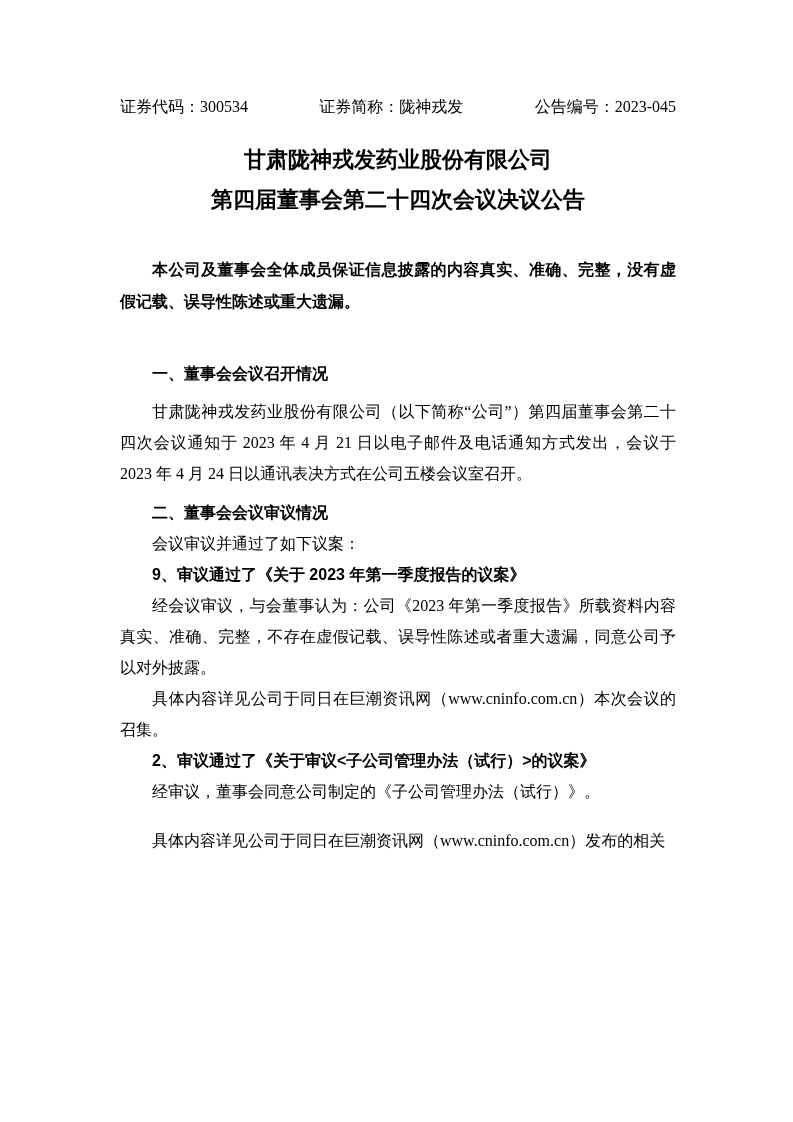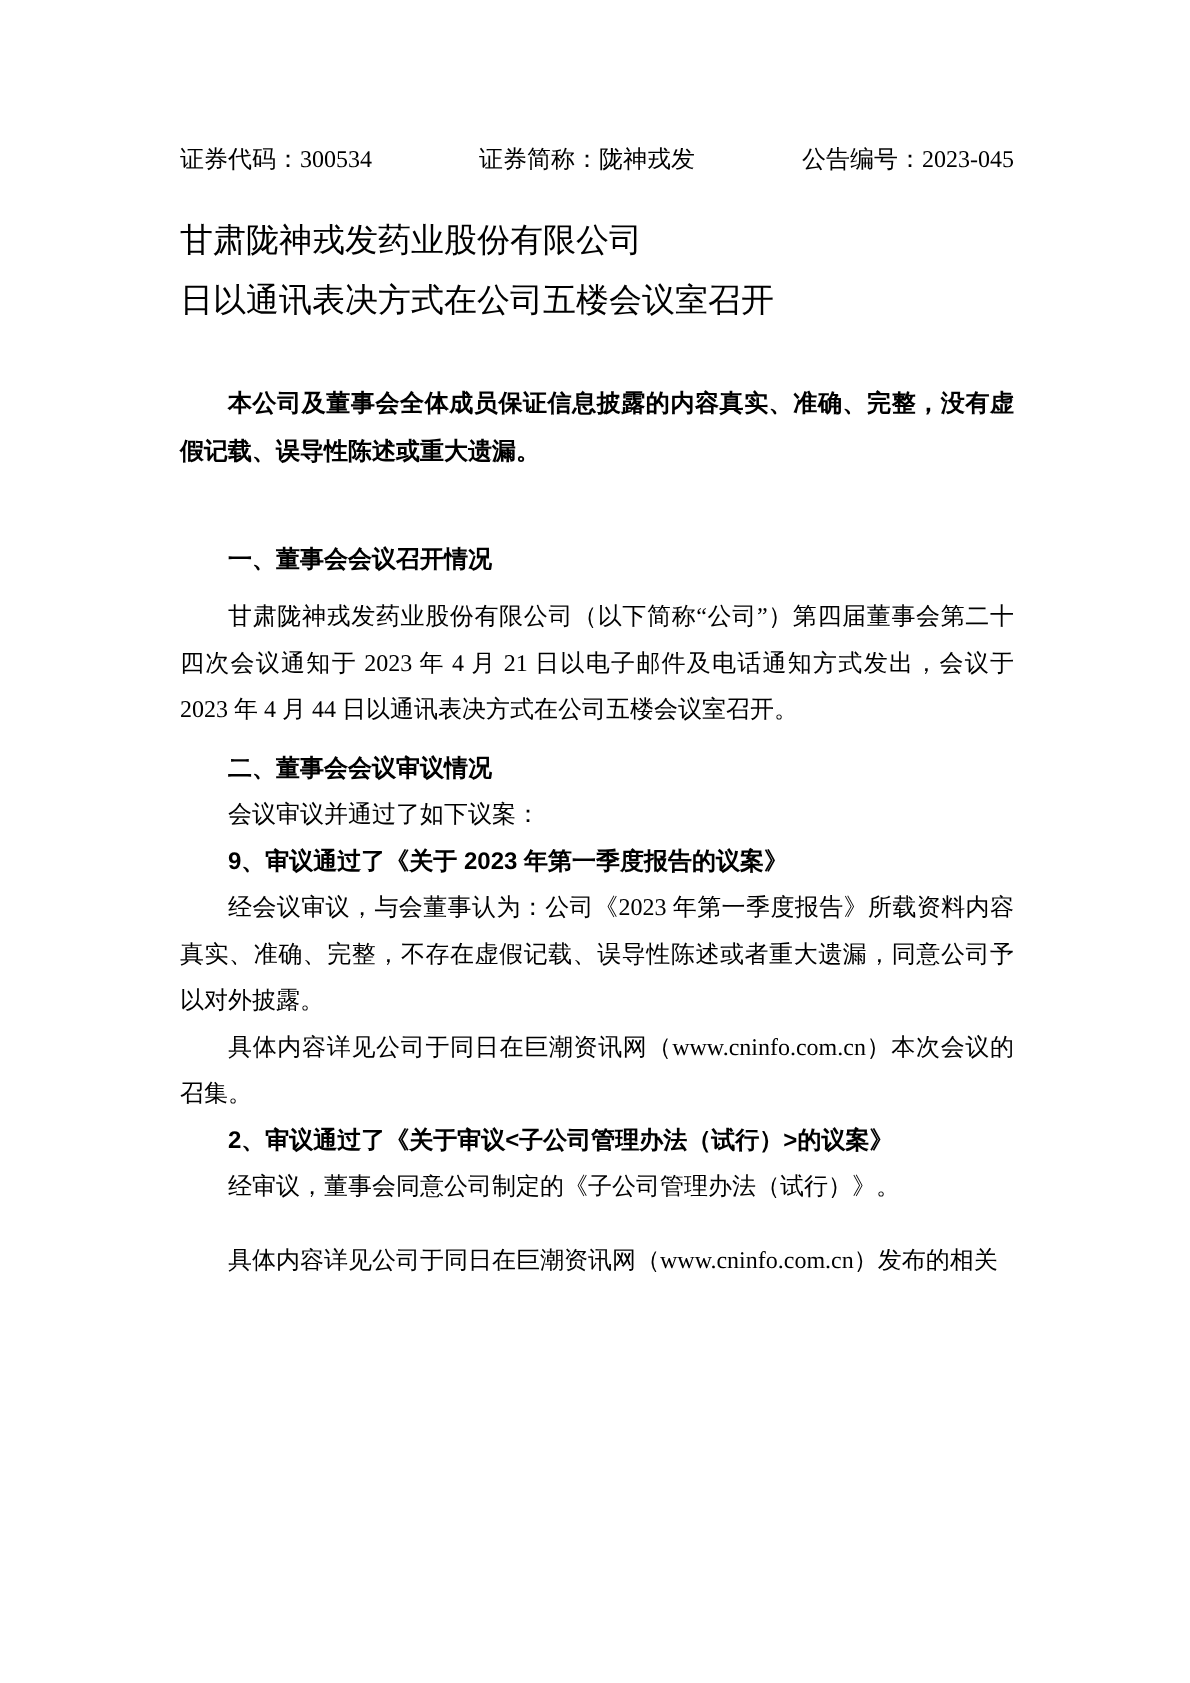--- a/index.html
+++ b/index.html
@@ -25,23 +25,24 @@
     display: flex;
     justify-content: space-between;
     font-family: "Liberation Serif", serif;
     font-size: 16px;
     line-height: 21px;
     white-space: nowrap;
   }
   .title {
     margin: 23px 0 0 0;
     font-family: "Liberation Serif", serif;
-    font-weight: normal;
+    font-weight: bold;
     font-size: 22px;
     line-height: 40px;
+    text-align: center;
   }
   .title-line { display: block; }
   .disclaimer {
     margin: 34px 0 4px 0;
     font-family: "Liberation Sans", sans-serif;
     font-weight: bold;
     font-size: 16px;
     line-height: 32px;
     text-indent: 32px;
     text-align: justify;
@@ -84,27 +85,27 @@
   <div class="content">
 
     <div class="doc-header">
       <span>证券代码：300534</span>
       <span>证券简称：陇神戎发</span>
       <span>公告编号：2023-045</span>
     </div>
 
     <h1 class="title">
       <span class="title-line">甘肃陇神戎发药业股份有限公司</span>
-      <span class="title-line">日以通讯表决方式在公司五楼会议室召开</span>
+      <span class="title-line">第四届董事会第二十四次会议决议公告</span>
     </h1>
 
     <p class="disclaimer">本公司及董事会全体成员保证信息披露的内容真实、准确、完整，没有虚假记载、误导性陈述或重大遗漏。</p>
 
     <h2 class="sec-heading s1">一、董事会会议召开情况</h2>
-    <p class="para p1">甘肃陇神戎发药业股份有限公司（以下简称“公司”）第四届董事会第二十四次会议通知于 2023 年 4 月 21 日以电子邮件及电话通知方式发出，会议于 2023 年 4 月 44 日以通讯表决方式在公司五楼会议室召开。</p>
+    <p class="para p1">甘肃陇神戎发药业股份有限公司（以下简称“公司”）第四届董事会第二十四次会议通知于 2023 年 4 月 21 日以电子邮件及电话通知方式发出，会议于 2023 年 4 月 24 日以通讯表决方式在公司五楼会议室召开。</p>
 
     <h2 class="sec-heading s2">二、董事会会议审议情况</h2>
     <p class="para intro">会议审议并通过了如下议案：</p>
 
     <h3 class="item-heading">9、审议通过了《关于 2023 年第一季度报告的议案》</h3>
     <p class="para">经会议审议，与会董事认为：公司《2023 年第一季度报告》所载资料内容真实、准确、完整，不存在虚假记载、误导性陈述或者重大遗漏，同意公司予以对外披露。</p>
     <p class="para">具体内容详见公司于同日在巨潮资讯网（www.cninfo.com.cn）本次会议的召集。</p>
 
     <h3 class="item-heading">2、审议通过了《关于审议&lt;子公司管理办法（试行）&gt;的议案》</h3>
     <p class="para">经审议，董事会同意公司制定的《子公司管理办法（试行）》。</p>

